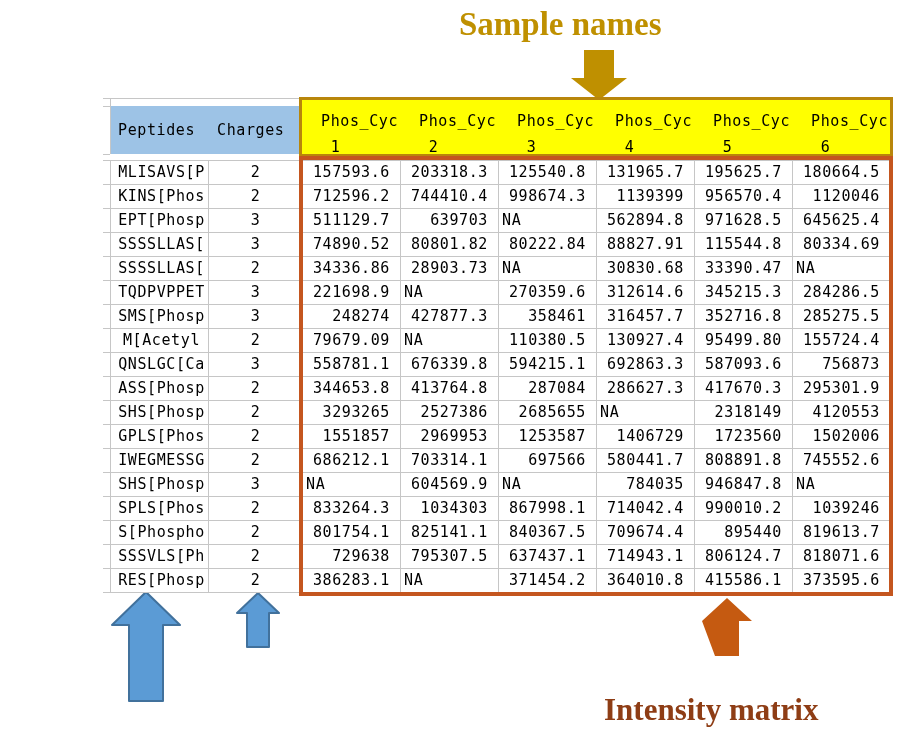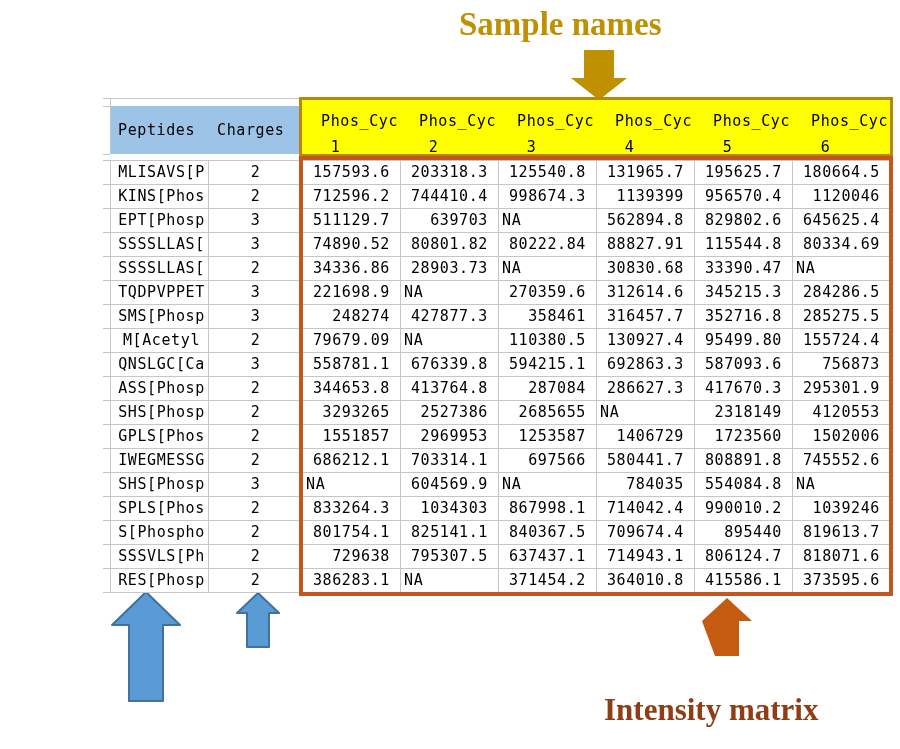--- a/index.html
+++ b/index.html
@@ -137,21 +137,21 @@
       <div class="cell num">998674.3</div>
       <div class="cell num">1139399</div>
       <div class="cell num">956570.4</div>
       <div class="cell num">1120046</div>
       <div class="cell pep">EPT[Phosp</div>
       <div class="cell chg">3</div>
       <div class="cell num">511129.7</div>
       <div class="cell num">639703</div>
       <div class="cell na">NA</div>
       <div class="cell num">562894.8</div>
-      <div class="cell num">829802.6</div>
+      <div class="cell num">971628.5</div>
       <div class="cell num">645625.4</div>
       <div class="cell pep">SSSSLLAS[</div>
       <div class="cell chg">3</div>
       <div class="cell num">74890.52</div>
       <div class="cell num">80801.82</div>
       <div class="cell num">80222.84</div>
       <div class="cell num">88827.91</div>
       <div class="cell num">115544.8</div>
       <div class="cell num">80334.69</div>
       <div class="cell pep">SSSSLLAS[</div>
@@ -225,21 +225,21 @@
       <div class="cell num">697566</div>
       <div class="cell num">580441.7</div>
       <div class="cell num">808891.8</div>
       <div class="cell num">745552.6</div>
       <div class="cell pep">SHS[Phosp</div>
       <div class="cell chg">3</div>
       <div class="cell na">NA</div>
       <div class="cell num">604569.9</div>
       <div class="cell na">NA</div>
       <div class="cell num">784035</div>
-      <div class="cell num">554084.8</div>
+      <div class="cell num">946847.8</div>
       <div class="cell na">NA</div>
       <div class="cell pep">SPLS[Phos</div>
       <div class="cell chg">2</div>
       <div class="cell num">833264.3</div>
       <div class="cell num">1034303</div>
       <div class="cell num">867998.1</div>
       <div class="cell num">714042.4</div>
       <div class="cell num">990010.2</div>
       <div class="cell num">1039246</div>
       <div class="cell pep">S[Phospho</div>

